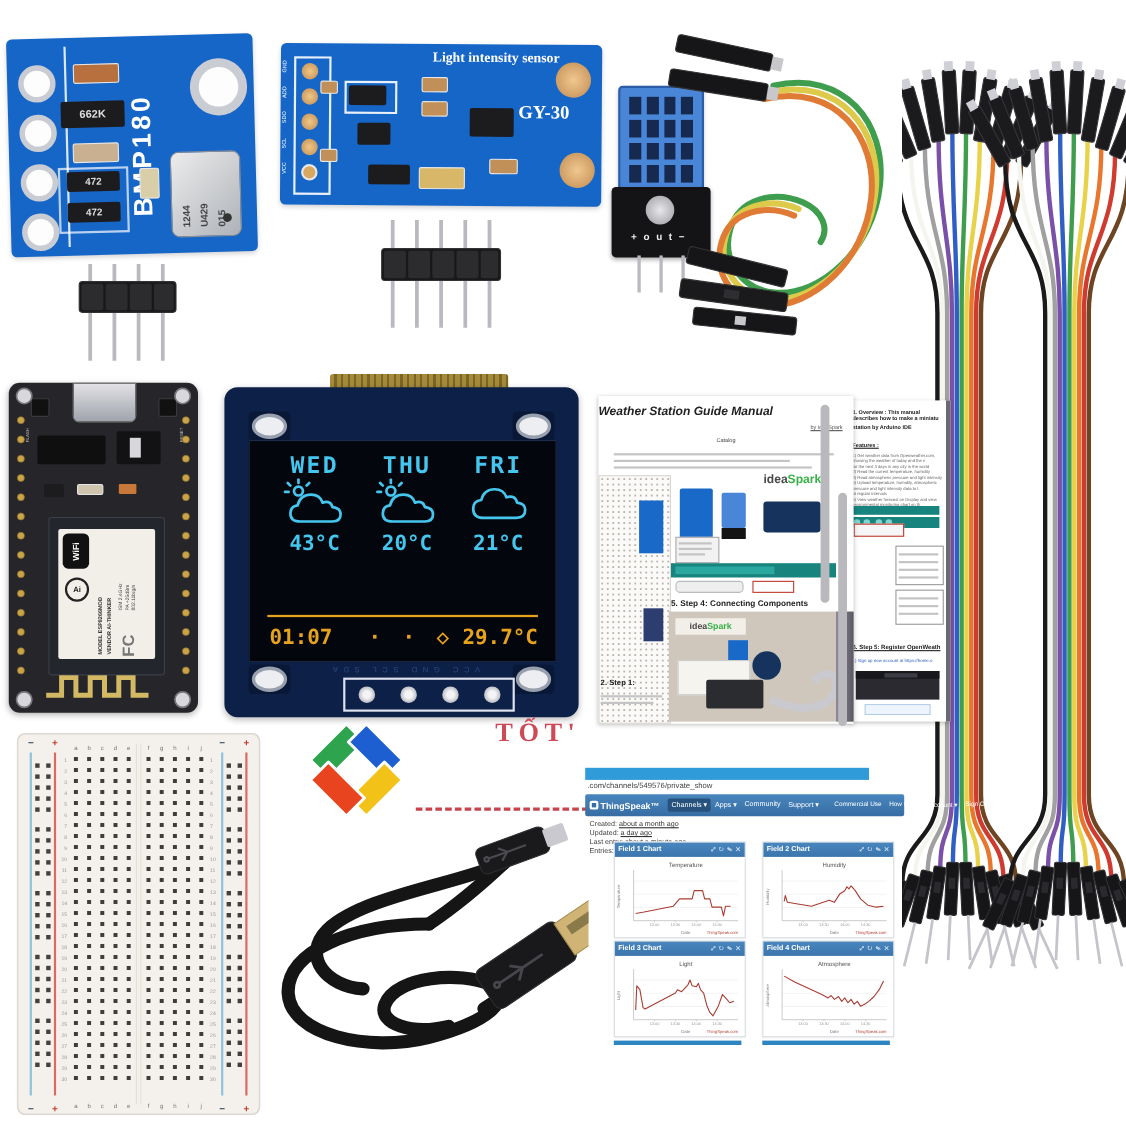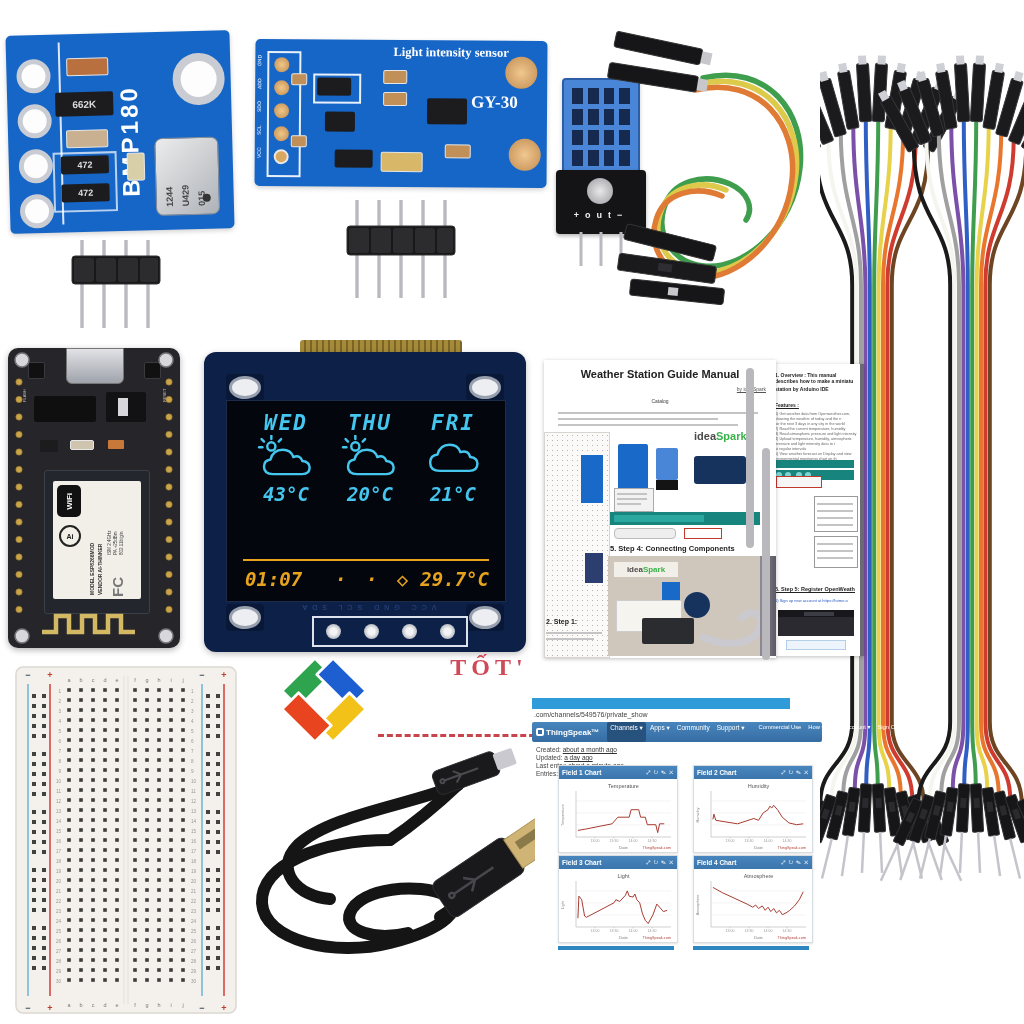--- a/index.html
+++ b/index.html
@@ -11,32 +11,32 @@
   .whitebox{position:absolute;border:2px solid rgba(255,255,255,.9);}
   .smd-black{position:absolute;background:#1c1c1e;border-radius:2px;color:#ddd;
              display:flex;align-items:center;justify-content:center;font-weight:bold;}
   .smd-tan{position:absolute;background:#c09058;border:1px solid #e6e6e6;border-radius:2px;}
   .vtx{writing-mode:vertical-rl;transform:rotate(180deg);}
   .mono{font-family:"DejaVu Sans Mono",monospace;}
   .serif{font-family:"Liberation Serif",serif;}
 
   
   #oled-pcb{background:#0d2148;border-radius:12px;box-shadow:0 2px 6px rgba(0,0,0,.25);}
-  #oled-screen{background:#04060d;border:1px solid #1d2b4a;font-style:italic;}
+  #oled-screen{background:#04060d;border:1px solid #1d2b4a;}
   .oled-col{position:absolute;width:90px;text-align:center;color:#45c6ee;}
   .oled-day{font-size:21px;font-weight:bold;letter-spacing:2px;}
   .oled-temp{font-size:19px;font-weight:bold;}
   .oled-amber{color:#e8a31d;font-weight:bold;font-size:19px;}
   .mount{position:absolute;width:38px;height:27px;background:#0a1838;border-radius:4px;
          display:flex;align-items:center;justify-content:center;}
   .mount b{width:26px;height:17px;background:#eceef2;border:3px solid #98a0ae;border-radius:50%;}
 
   
   #ts{font-family:"Liberation Sans",sans-serif;}
-  #ts-nav{background:linear-gradient(#4886bd,#366da3);color:#fff;display:flex;
+  #ts-nav{background:linear-gradient(#4886bd,#366da3);color:#fff;display:flex;align-items:center;
           height:20px;font-size:6.5px;gap:4px;padding:0 4px;border-radius:2px;}
   .ts-nav-item{padding:2px 3px;white-space:nowrap;}
   .ts-nav-item.active{background:#27527e;border-radius:2px;}
   #ts-brand{font-weight:bold;font-size:8px;margin-right:4px;display:flex;align-items:center;gap:2px;}
   #ts-logo{display:inline-block;width:8px;height:8px;background:#fff;border-radius:2px;position:relative;}
   #ts-logo::after{content:"";position:absolute;left:2px;top:2px;width:4px;height:4px;background:#366da3;}
   #ts-meta{font-size:6.5px;color:#444;line-height:8px;}
   #ts-meta .val{text-decoration:underline;color:#333;}
   .ts-panel{position:absolute;width:118px;height:86px;background:#fff;border:1px solid #d8dde2;
             box-shadow:0 1px 2px rgba(0,0,0,.12);}
@@ -611,21 +611,21 @@
       <div class="manual-h" style="position:absolute;left:5px;top:222px;font-size:5.5px;text-decoration:underline;">6. Step 5: Register OpenWeath</div>
       <div style="position:absolute;left:5px;top:234px;width:80px;font-size:4px;color:#2959c0;">1) Sign up new account at https://home.o</div>
       <div class="abs" style="left:8px;top:246px;width:76px;height:26px;background:#2a2a30;">
         <div style="position:absolute;left:0;top:0;width:76px;height:7px;background:#17171c;"></div>
         <div style="position:absolute;left:26px;top:2px;width:30px;height:4px;background:#3c3c44;"></div>
       </div>
       <div class="abs" style="left:16px;top:276px;width:58px;height:8px;background:#eef4fb;border:1px solid #b6cfe8;"></div>
     </div>
 
     <div class="page" style="left:4px;top:2px;width:232px;height:298px;">
-      <div class="manual-h" style="position:absolute;left:0;top:8px;width:232px;text-align:center;font-size:11px;">Weather Station Guide Manual</div>
+      <div class="manual-h" style="position:absolute;left:0;top:8px;width:232px;text-align:left;font-size:11px;font-style:italic;">Weather Station Guide Manual</div>
       <div style="position:absolute;right:10px;top:26px;font-size:5px;color:#555;text-decoration:underline;">by ideaSpark</div>
       <div style="position:absolute;left:0;top:38px;width:232px;text-align:center;font-size:5px;color:#444;">Catalog</div>
       <div class="tinybar" style="left:14px;top:52px;width:200px;"></div>
       <div class="tinybar" style="left:14px;top:58px;width:160px;"></div>
       <div class="tinybar" style="left:14px;top:64px;width:180px;"></div>
       <div class="abs" style="left:0px;top:72px;width:64px;height:224px;background:#fbfaf8;border:1px solid #d8d5d0;background-image:radial-gradient(#b9b6b0 .7px,transparent .8px);background-size:5px 5px;">
         <div class="abs" style="left:36px;top:22px;width:22px;height:48px;background:#1869c8;"></div>
         <div class="abs" style="left:40px;top:120px;width:18px;height:30px;background:#2c3e70;"></div>
       </div>
       <div style="position:absolute;left:150px;top:70px;font-size:11px;">

